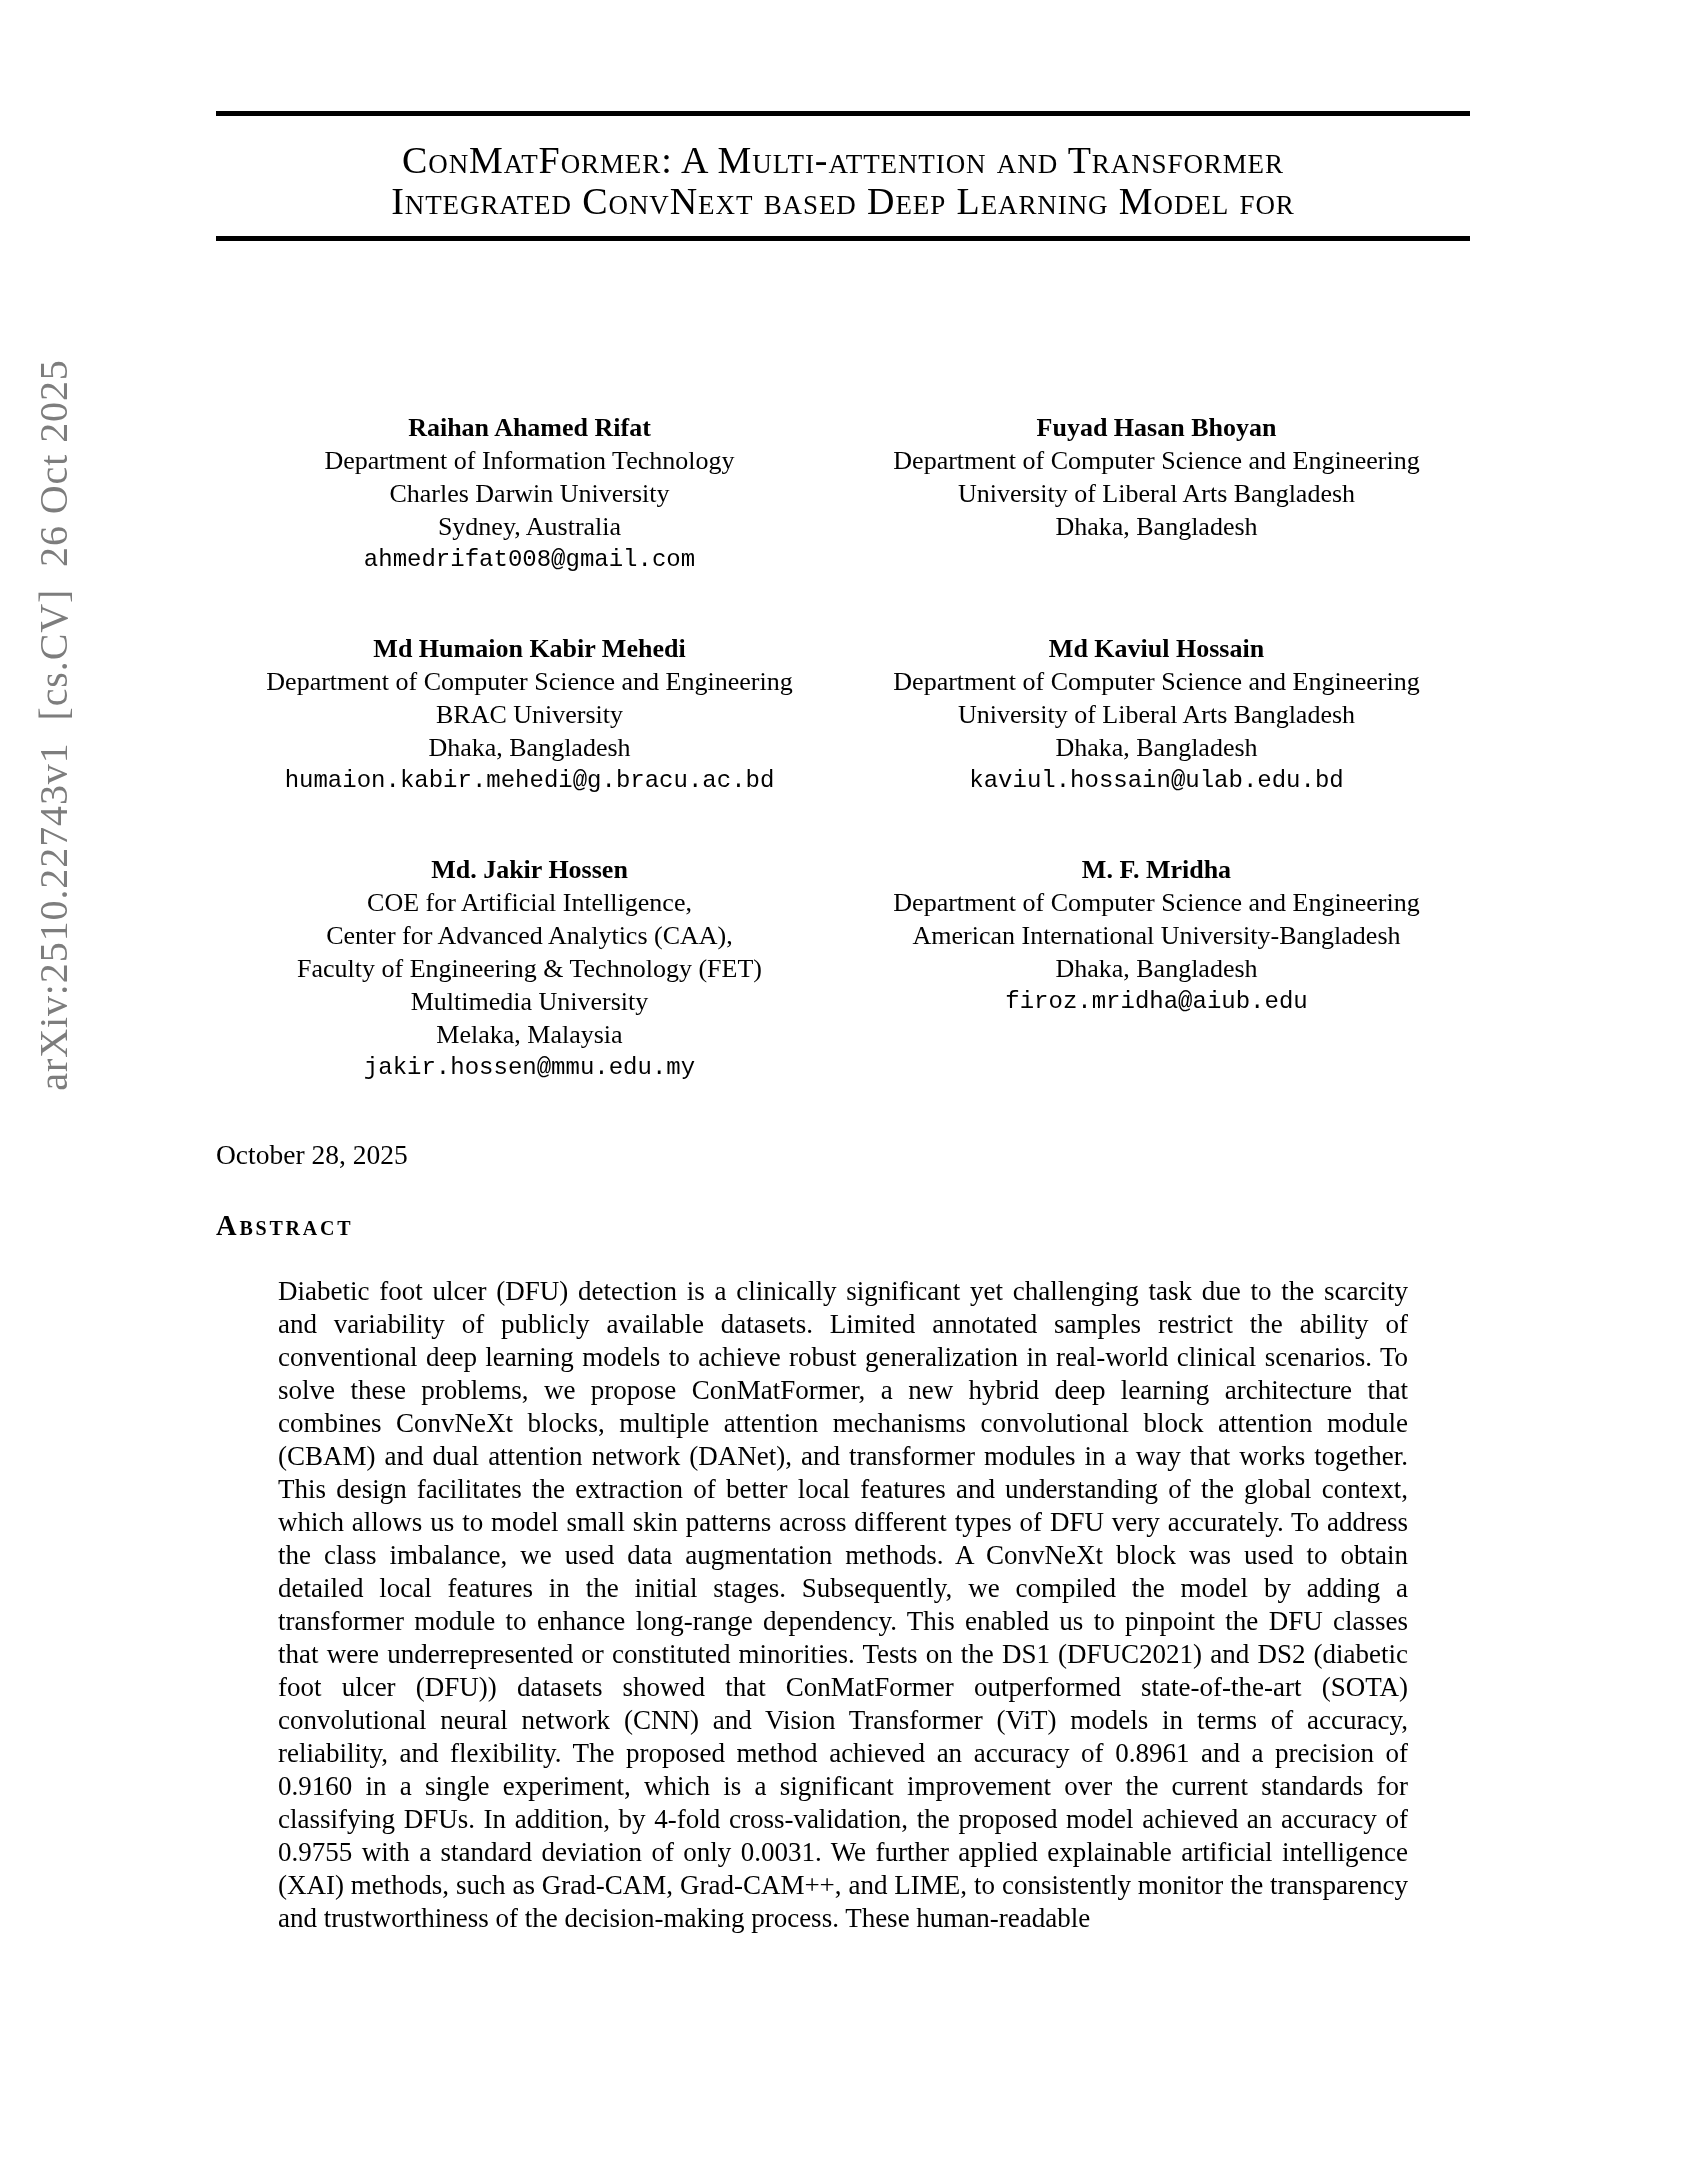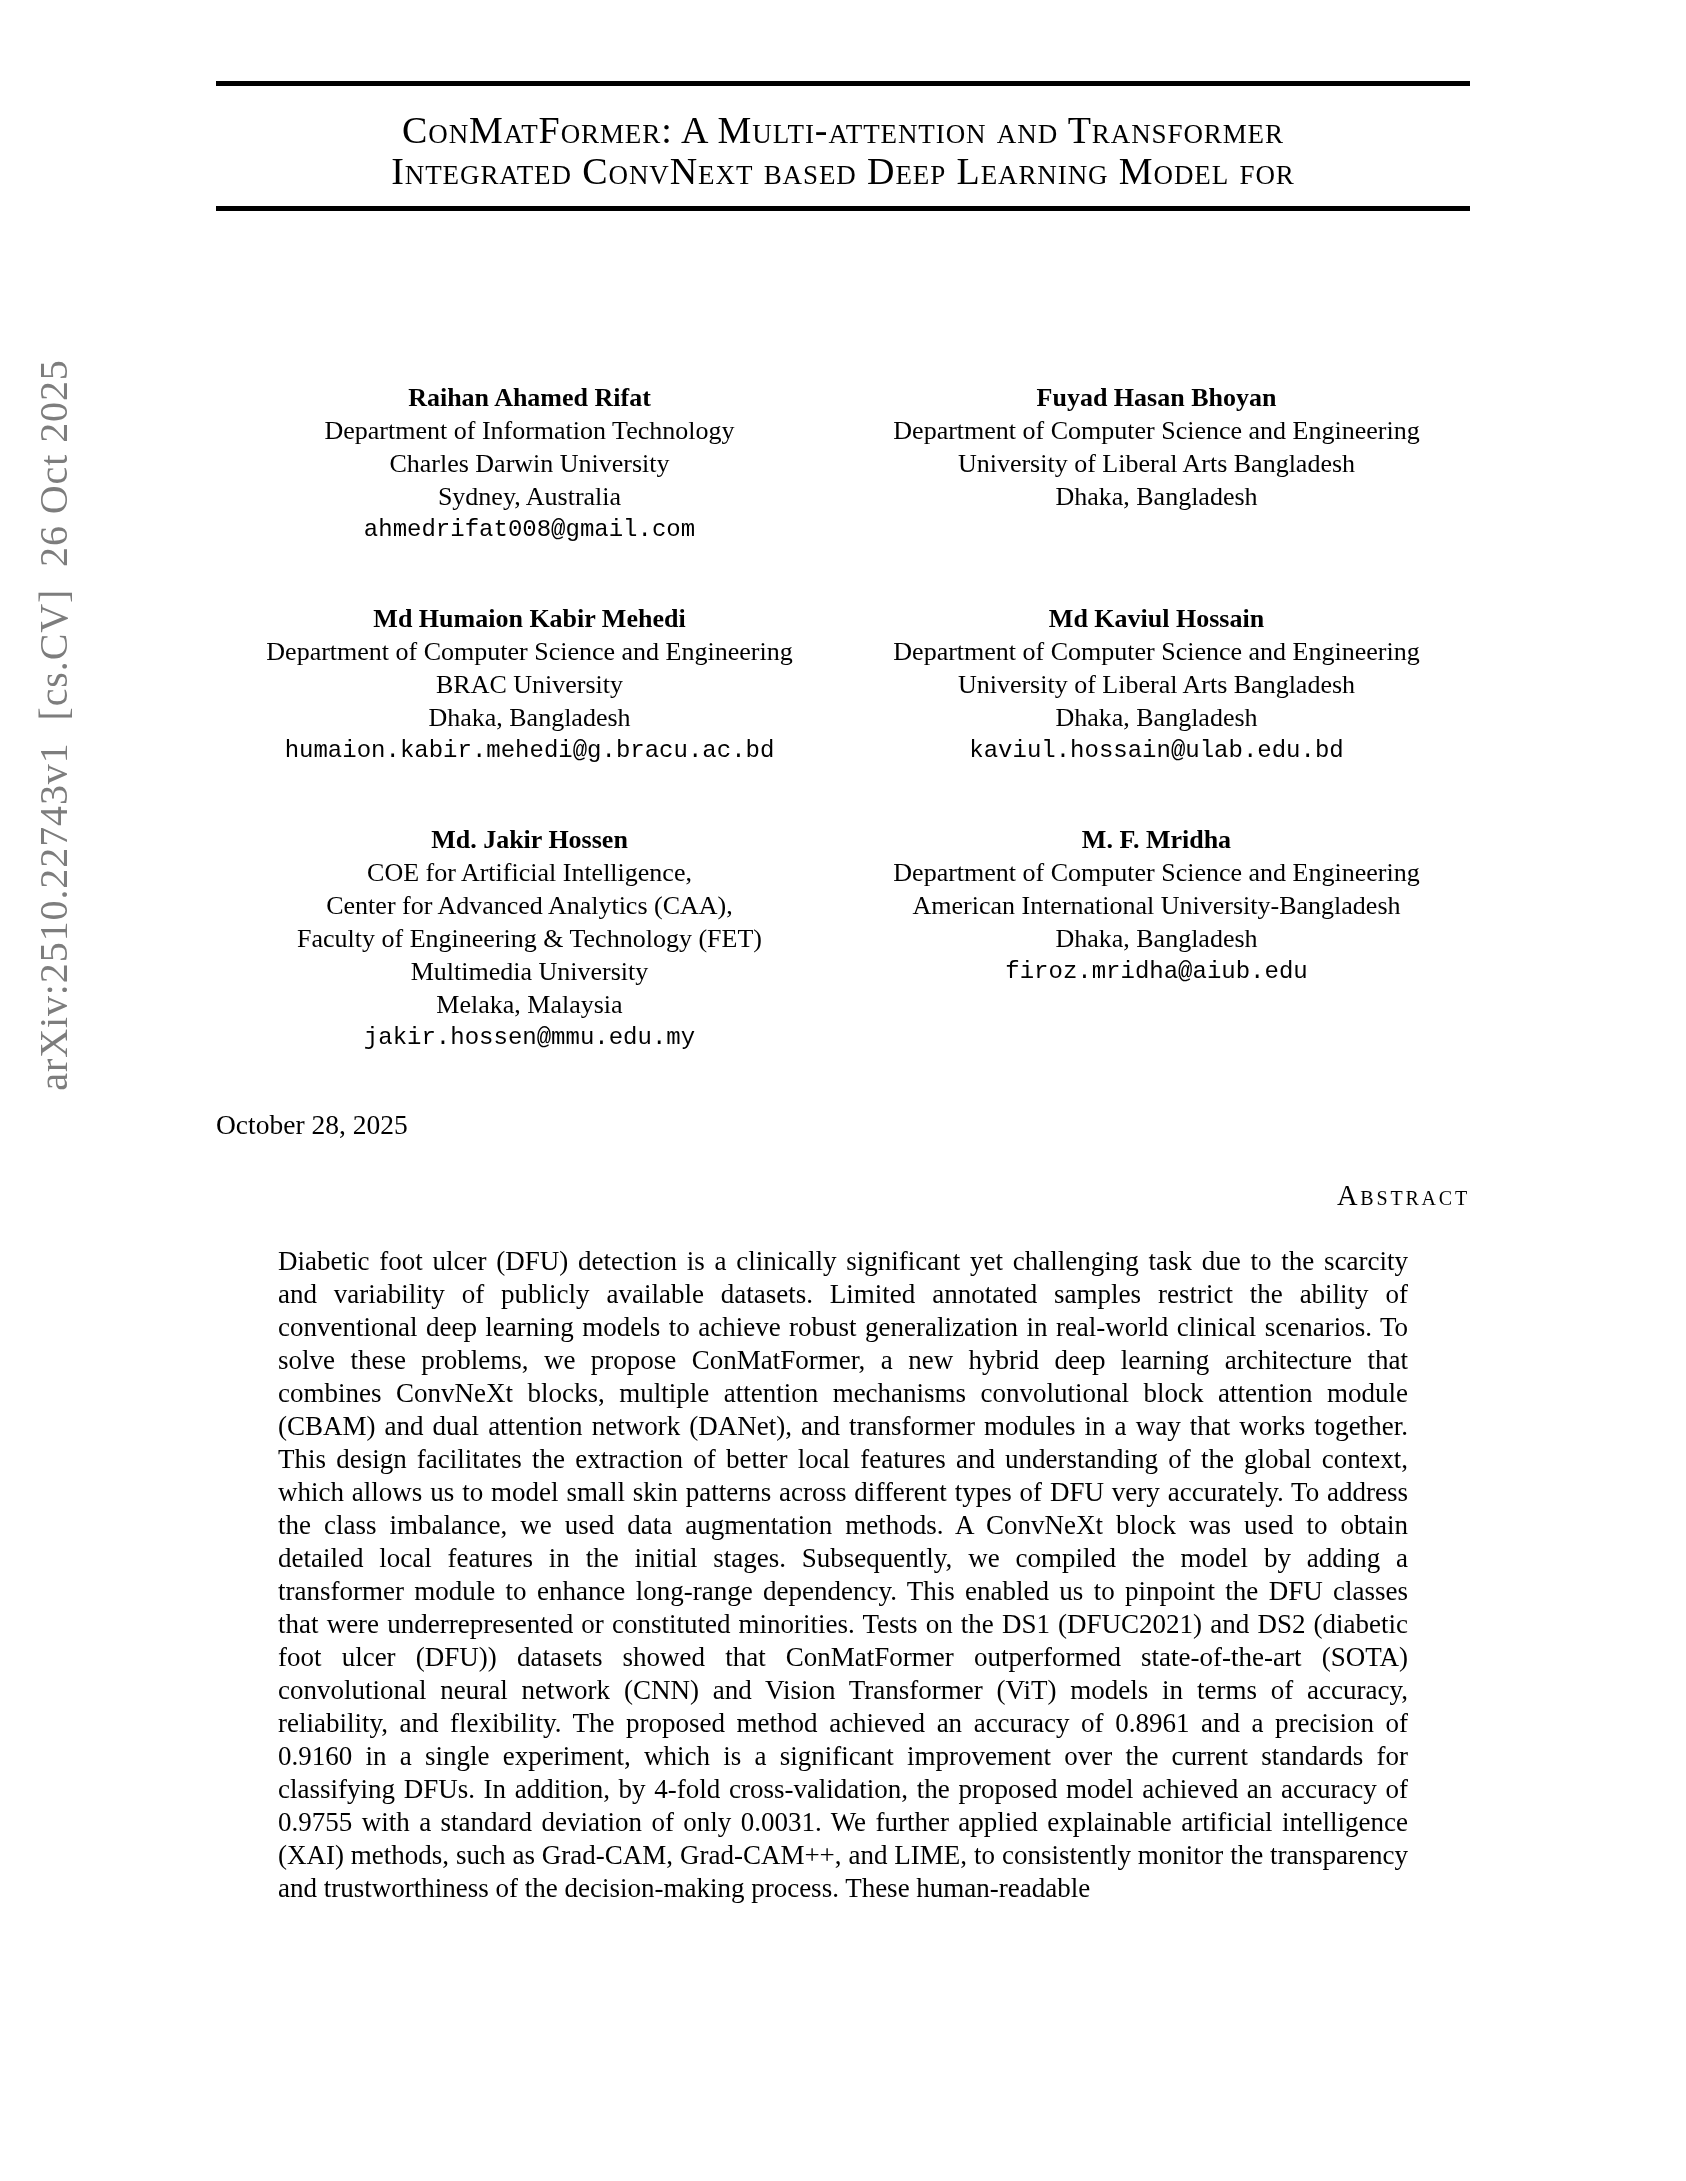--- a/index.html
+++ b/index.html
@@ -21,21 +21,21 @@
     left: 53px;
     transform: translate(-50%, -50%) rotate(-90deg);
     white-space: pre;
     font-size: 40px;
     color: #7d7d7d;
     letter-spacing: 0.9px;
   }
   .content {
     width: 1254px;
     margin: 0 auto;
-    padding-top: 81px;
+    padding-top: 111px;
   }
   .rule {
     width: 100%;
     height: 4.6px;
     background: #000000;
   }
   .title {
     text-align: center;
     font-variant: small-caps;
     font-weight: normal;
@@ -59,23 +59,23 @@
   .author-email {
     font-family: "Liberation Mono", monospace;
     font-size: 24px;
   }
   .date {
     text-align: left;
     font-size: 27.5px;
     margin-top: 55px;
   }
   .abstract-heading {
-    text-align: right;
+    text-align: left;
     font-variant: small-caps;
-    font-weight: normal;
+    font-weight: bold;
     font-size: 28.5px;
     letter-spacing: 2.8px;
     margin-top: 39px;
   }
   .abstract-text {
     width: 1130px;
     margin: 33px auto 0 auto;
     font-size: 27px;
     line-height: 33px;
     text-align: justify;

